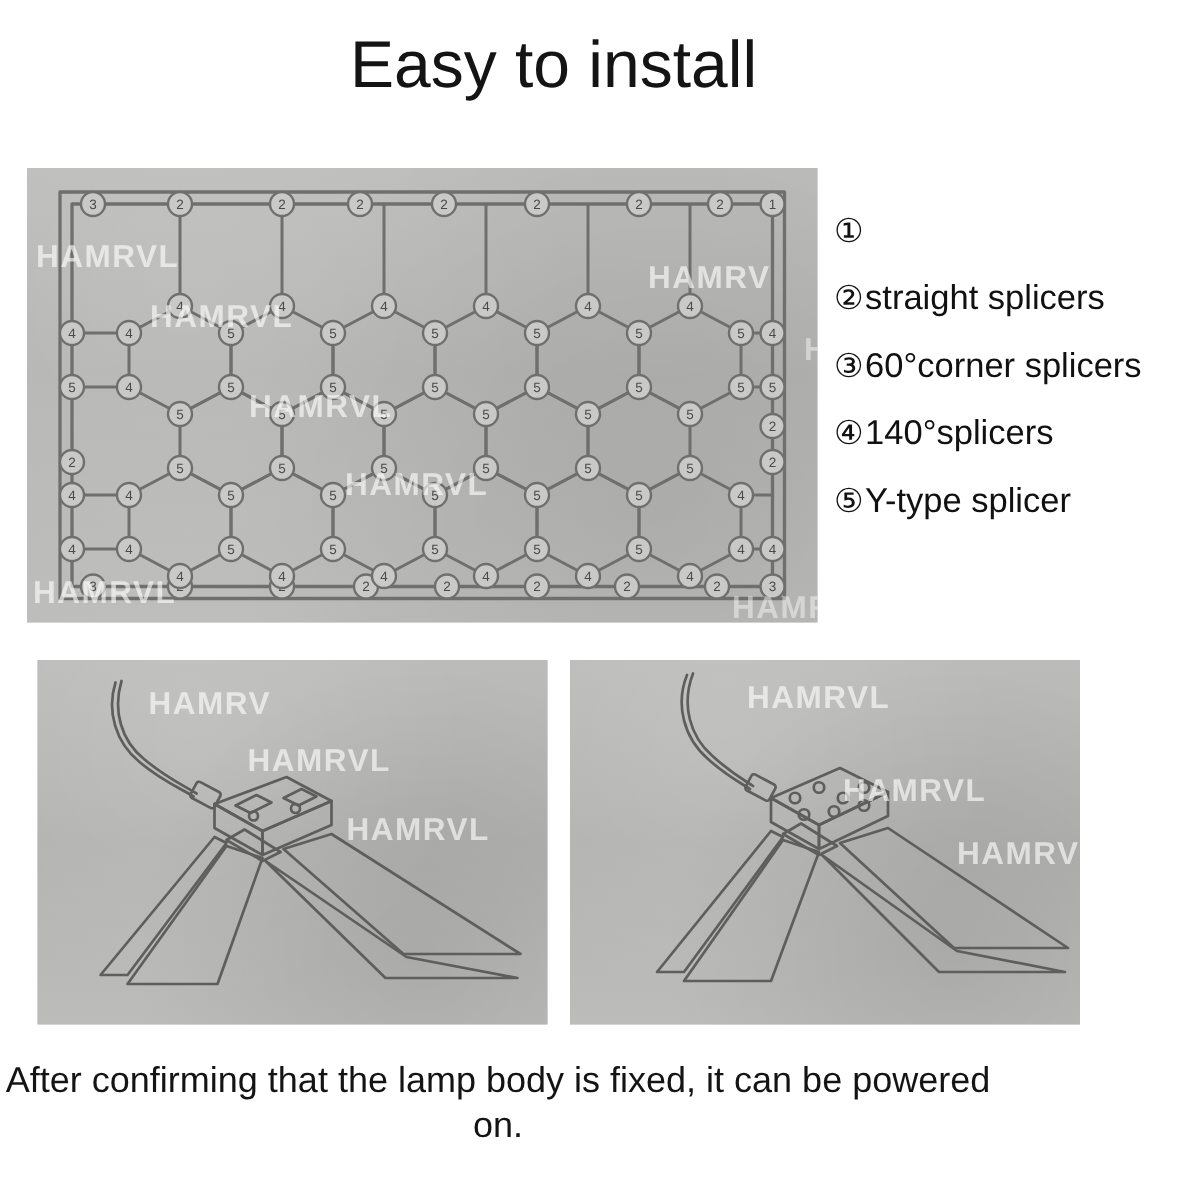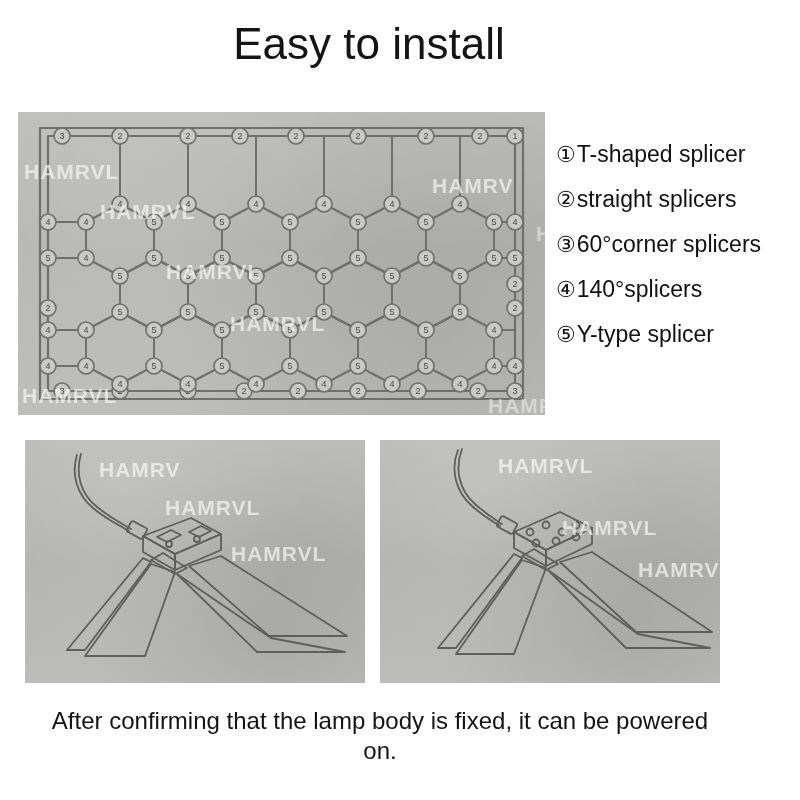--- a/index.html
+++ b/index.html
@@ -102,21 +102,20 @@
   
   .caption {
     position: absolute;
     left: 0;
     top: 706px;
     width: 664px;
     text-align: center;
     font-size: 24px;
     line-height: 30px;
     color: #141414;
-    margin-left: 48px;
   }
 
   
   .wm {
     position: absolute;
     color: rgba(255,255,255,0.62);
     font-size: 21px;
     font-weight: 700;
     letter-spacing: 1px;
     font-family: "Liberation Sans", sans-serif;
@@ -389,21 +388,20 @@
   <div class="wm" style="left:212px;top:200px;">HAMRVL</div>
   <div class="wm" style="left:414px;top:62px;">HAMRV</div>
   <div class="wm dim" style="left:478px;top:110px;">HAM</div>
   <div class="wm" style="left:4px;  top:272px;">HAMRVL</div>
   <div class="wm dim" style="left:430px;top:282px;">HAMRV</div>
 </div>
 
 <div class="legend">
   <div class="legend-item">
     <span class="legend-num">①</span>
-    <span>T-shaped splicer</span>
   </div>
   <div class="legend-item">
     <span class="legend-num">②</span>
     <span>straight splicers</span>
   </div>
   <div class="legend-item">
     <span class="legend-num">③</span>
     <span>60°corner splicers</span>
   </div>
   <div class="legend-item">

